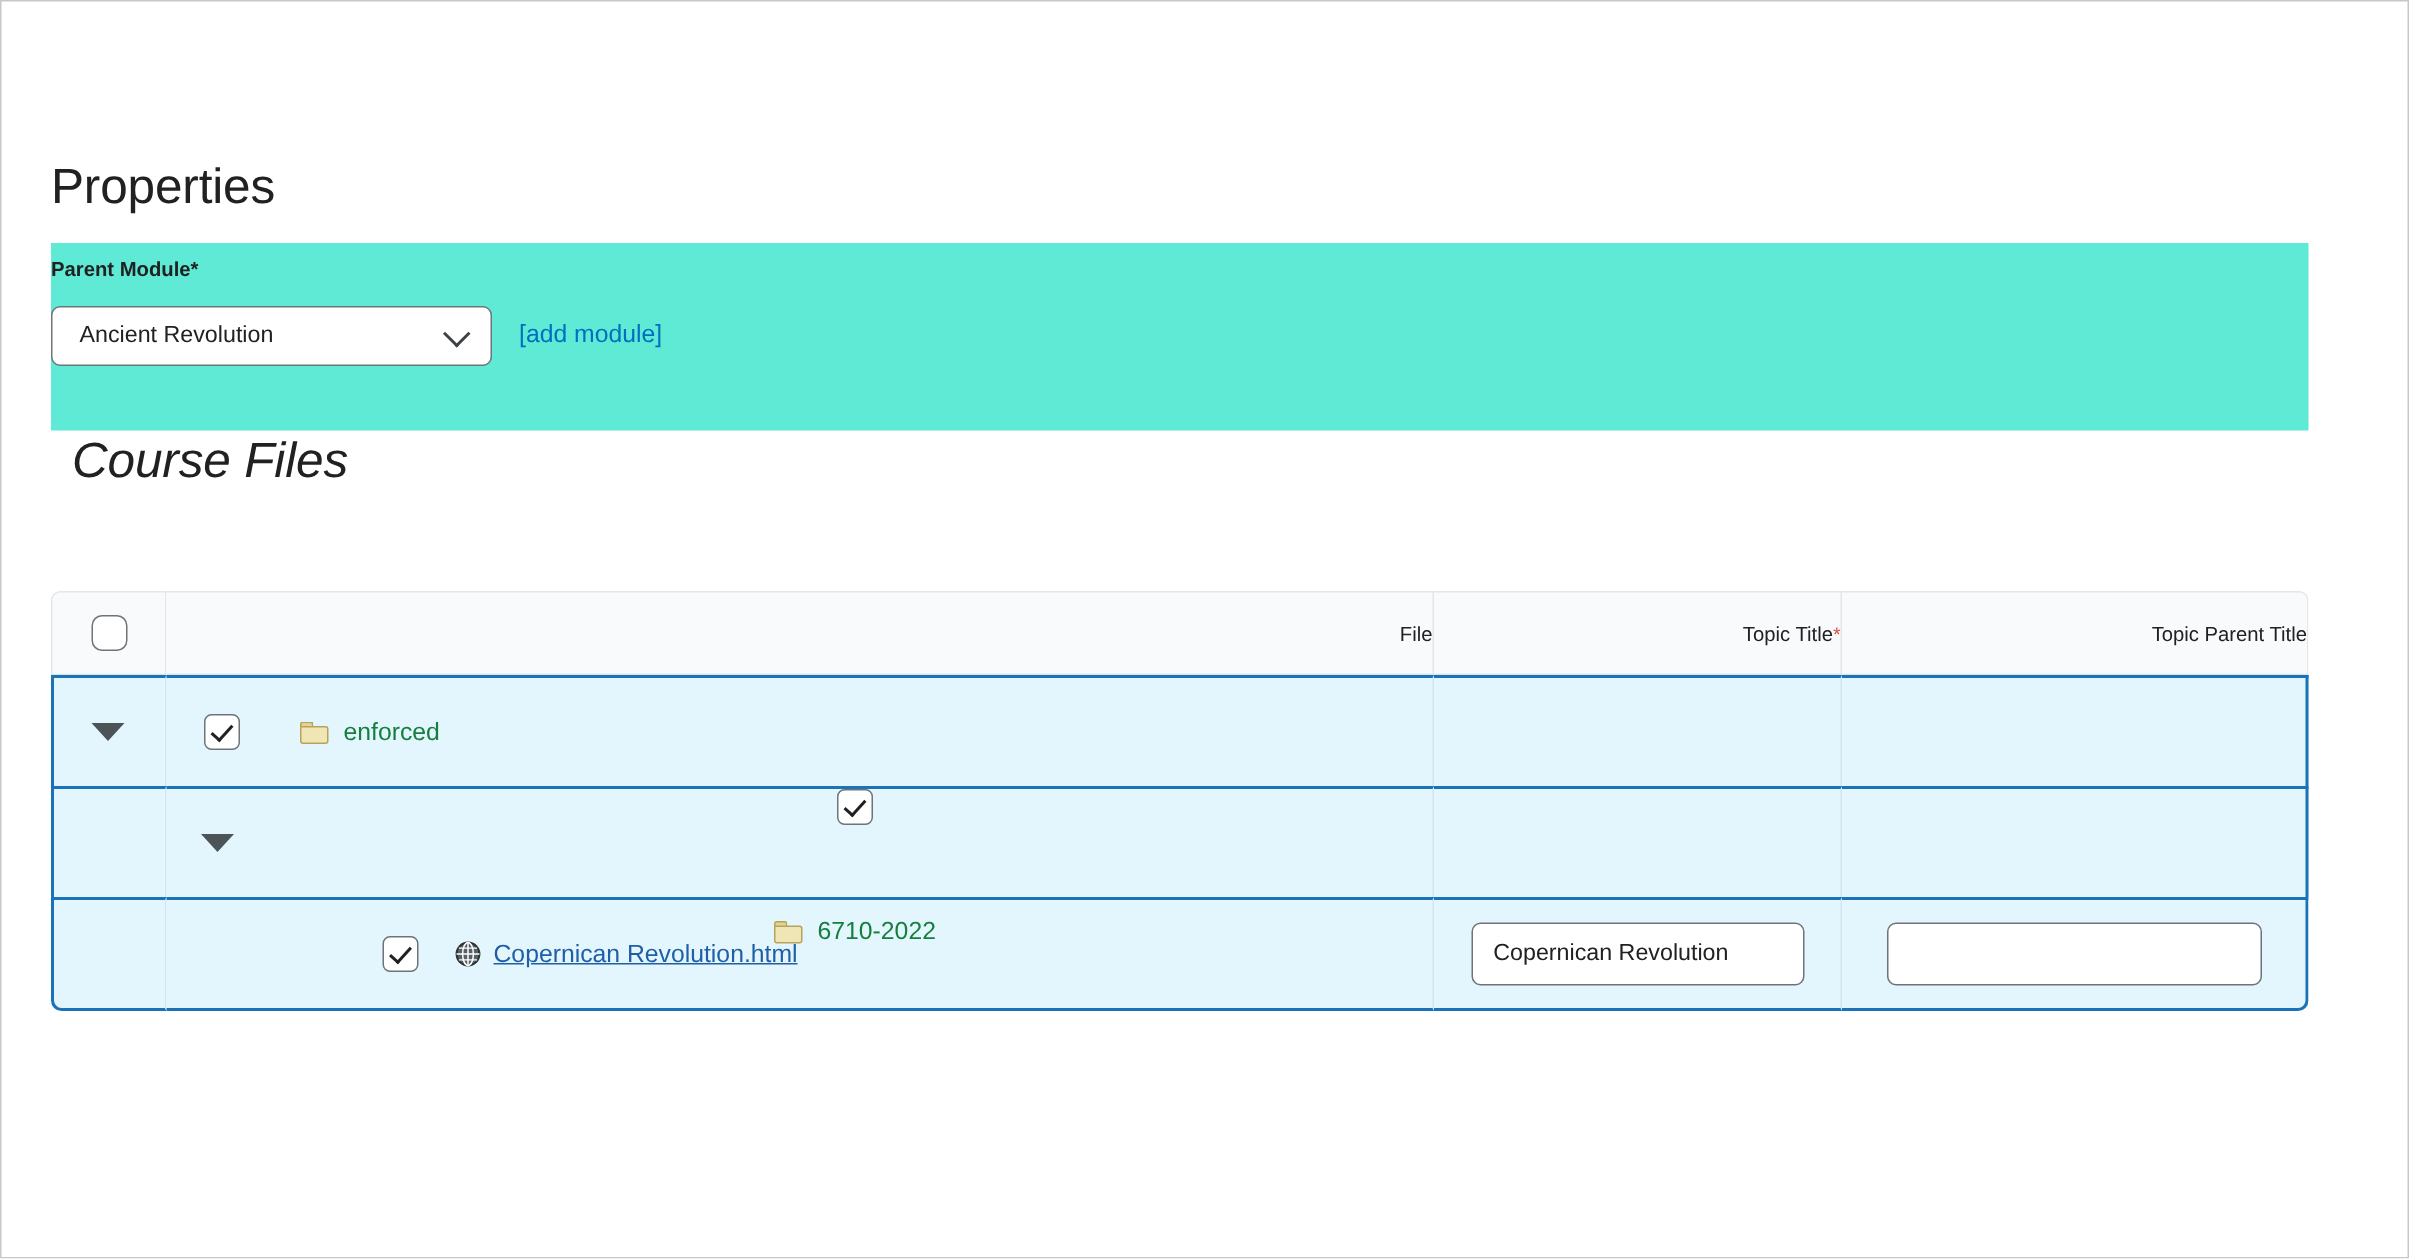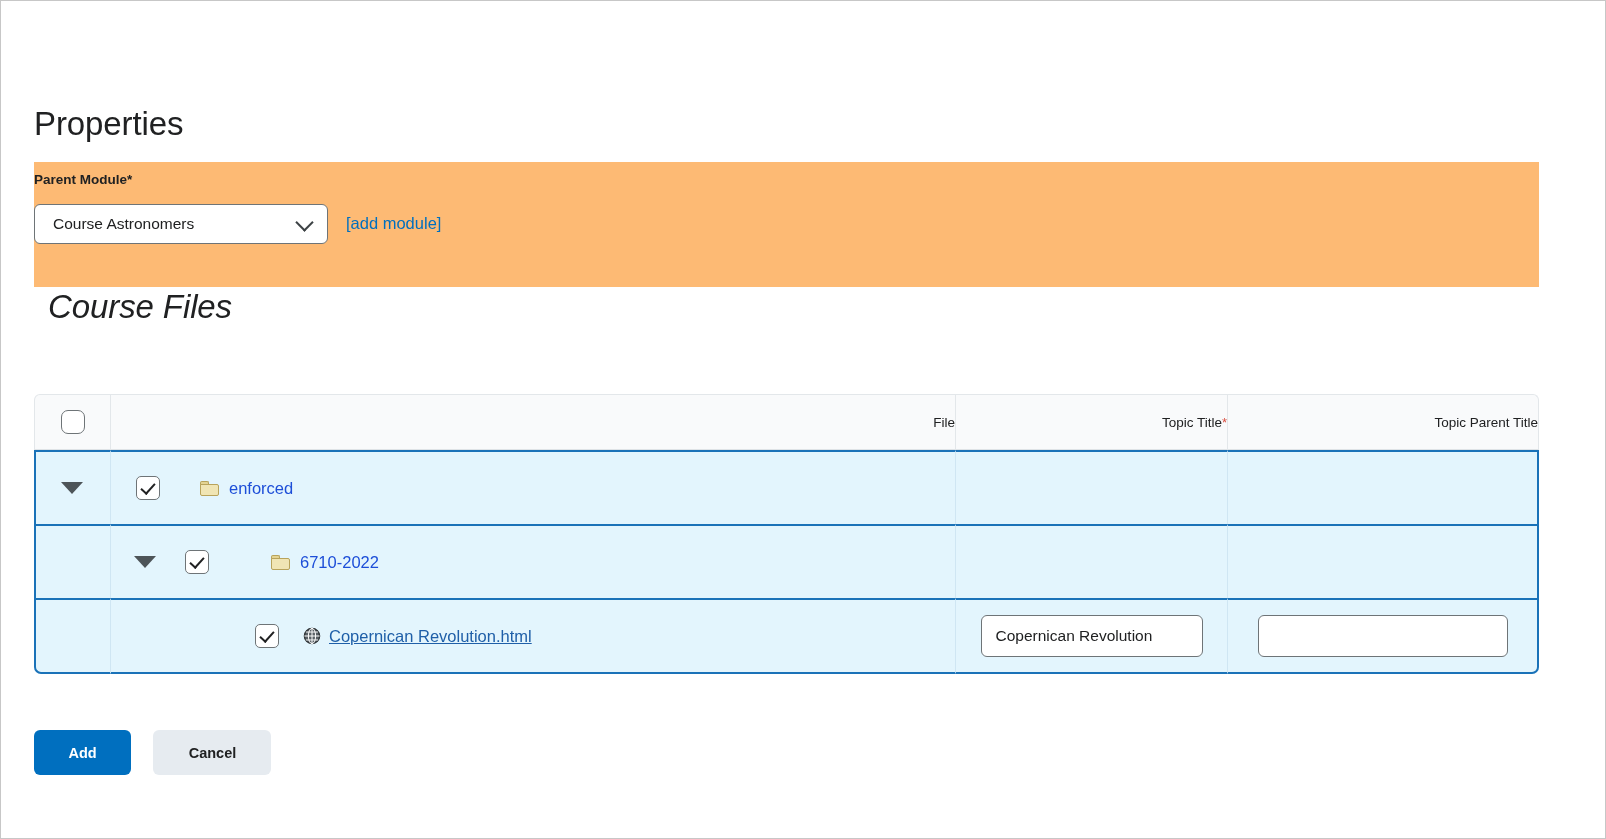--- a/index.html
+++ b/index.html
@@ -45,21 +45,21 @@
   .section-properties { left: 33px; top: 103px; }
   .section-coursefiles { left: 47px; top: 286px; font-style: italic; }
 
   
   .props-panel {
     position: absolute;
     left: 33px;
     top: 161px;
     width: 1505px;
     height: 125px;
-    background: #fdba74;
+    background: #5eead4;
   }
   .field-label {
     position: absolute;
     left: 0px;
     top: 10px;
     font-size: 13.5px;
     font-weight: bold;
     color: #202122;
   }
   .field-label .req {
@@ -227,21 +227,21 @@
     left: 0; top: 3px;
     width: 19px; height: 12px;
     background: #f0e5b4;
     border: 1px solid #b8a35b;
     border-radius: 1px 2px 2px 2px;
     box-sizing: border-box;
   }
 
   .folder-name {
     font-size: 16.5px;
-    color: #1d4ed8;
+    color: #15803d;
     white-space: nowrap;
   }
 
   .globe {
     width: 18px; height: 18px;
     flex: none;
   }
 
   .file-link {
     font-size: 16.5px;
@@ -303,21 +303,21 @@
 
 
   <div class="section-heading section-properties">Properties</div>
 
   <div class="props-panel">
     <div class="field-label">
       <span>Parent Module</span><span class="req">*</span>
     </div>
 
     <div class="select-wrap">
-      <span class="sel-text">Course Astronomers</span>
+      <span class="sel-text">Ancient Revolution</span>
       <span class="chev"></span>
     </div>
 
     <div class="add-module-link">[add module]</div>
   </div>
 
   <div class="section-heading section-coursefiles">Course Files</div>
 
   <table class="files-table">
     <colgroup>
@@ -362,21 +362,21 @@
         <td class="c-last"></td>
       </tr>
 
       <tr class="row">
         <td class="c-first">
           <div class="cell-inner" style="padding-left:98px;">
             <span class="caret"></span>
           </div>
         </td>
         <td>
-          <div class="cell-inner" style="padding-left:74px; gap:62px;">
+          <div class="cell-inner" style="padding-left:74px; gap:62px;flex-direction:column;">
             <span class="cb checked"></span>
             <span style="display:flex; align-items:center; gap:10px;">
               <span class="folder-icon">
                 <span class="tab"></span>
                   <span class="body"></span>
               </span>
               <span class="folder-name">6710-2022</span>
             </span>
           </div>
         </td>
@@ -412,18 +412,14 @@
         <td class="c-last">
           <div class="cell-center">
             <input class="txtinput short" type="text" value="" style="">
           </div>
         </td>
       </tr>
 
     </tbody>
   </table>
 
-  <div class="btn-row">
-    <button class="btn btn-primary">Add</button>
-    <button class="btn btn-secondary">Cancel</button>
-  </div>
 
 </div>
 
 </body></html>

